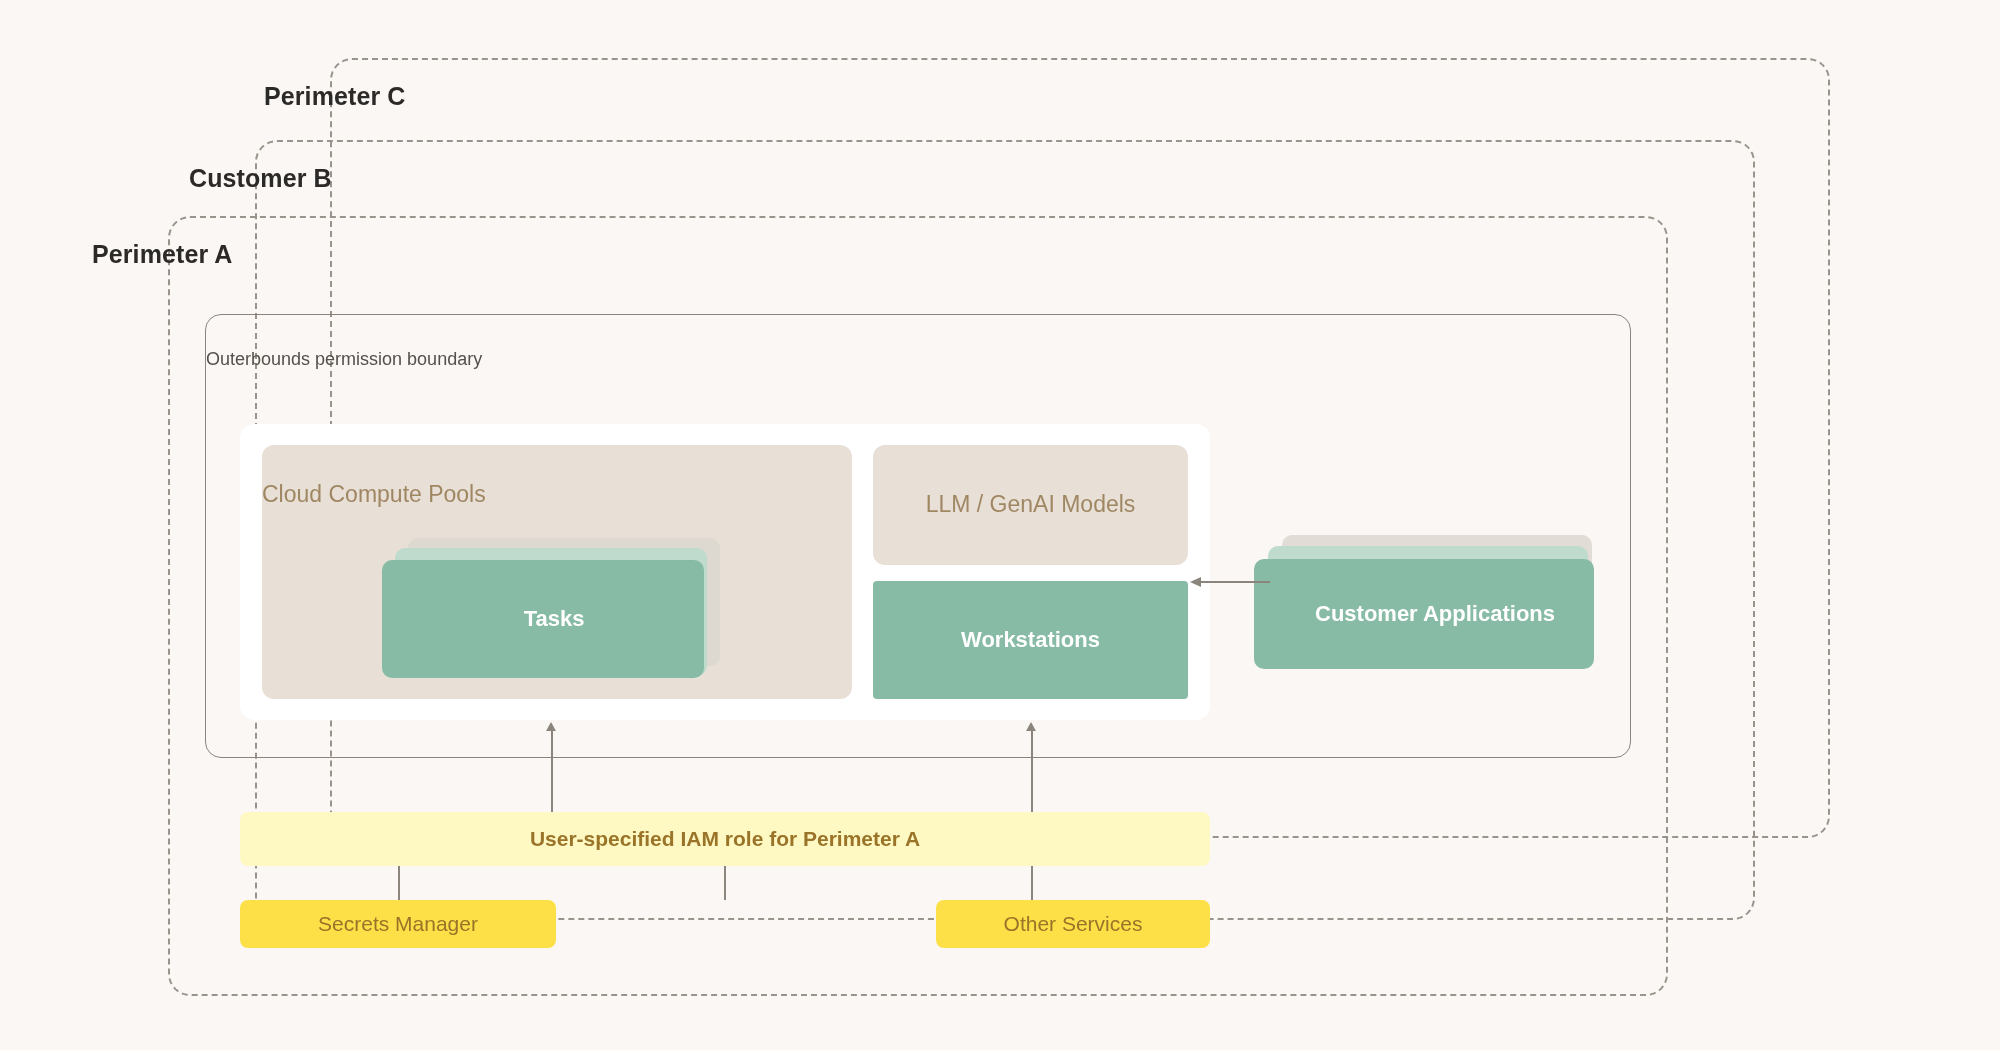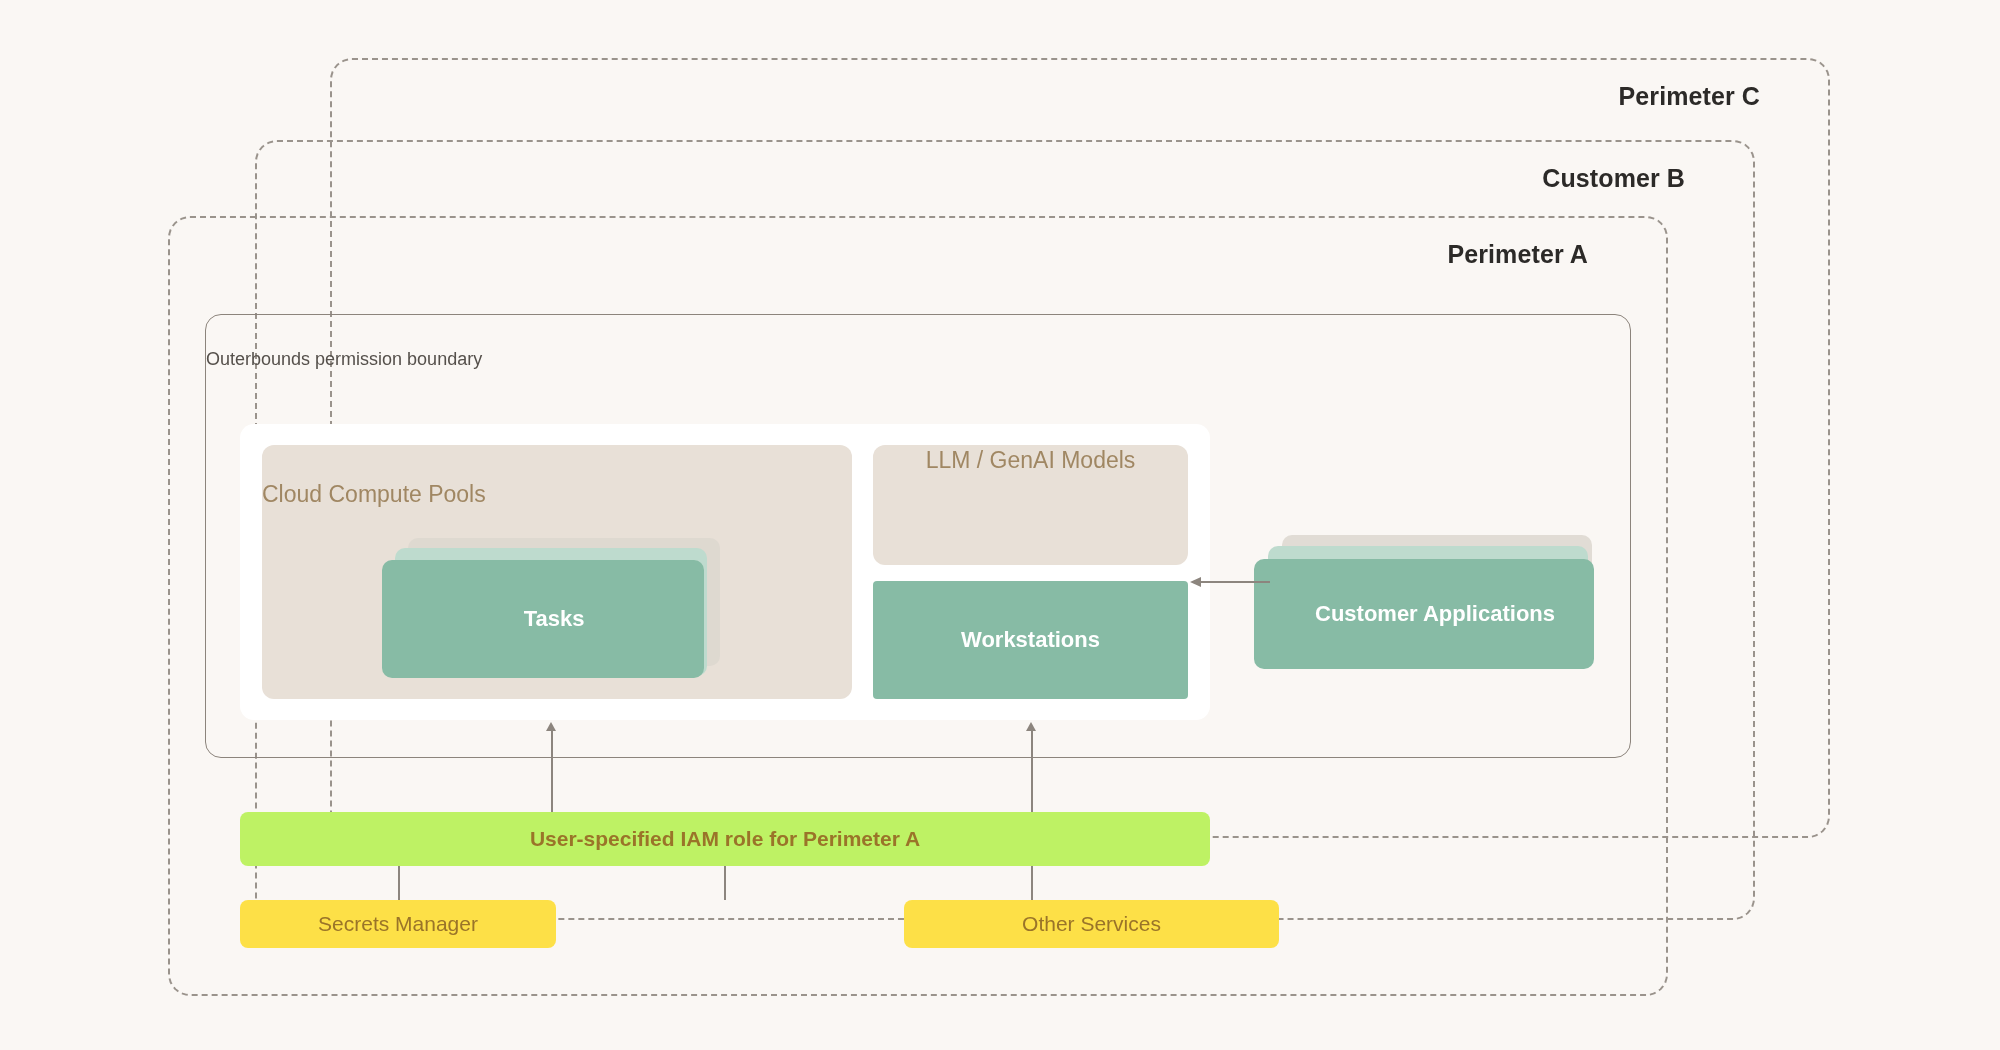--- a/index.html
+++ b/index.html
@@ -30,21 +30,21 @@
   }
   #perimeter-c { left: 330px;  top: 58px;  width: 1500px; height: 780px; }
   #perimeter-b { left: 255px;  top: 140px; width: 1500px; height: 780px; }
   #perimeter-a { left: 168px;  top: 216px; width: 1500px; height: 780px; }
 
   .perimeter-label {
     position: absolute;
     top: 22px;
     left: 0;
     width: 100%;
-    text-align: right;
+    text-align: left;
     font-size: 25px;
     font-weight: bold;
     color: #2C2A28;
     letter-spacing: .1px;
   }
   
   #perimeter-c .perimeter-label { transform: translateX(-68px); }
   #perimeter-b .perimeter-label { transform: translateX(-68px); }
   #perimeter-a .perimeter-label { transform: translateX(-78px); }
 
@@ -137,21 +137,21 @@
   
   #llm-models {
     position: absolute;
     left: 873px;
     top: 445px;
     width: 315px;
     height: 120px;
     background: #E8E0D7;
     border-radius: 12px;
     display: flex;
-    align-items: flex-start;
+    align-items: center;
     justify-content: center;
     text-align: center;
   }
   #llm-models .card-title {
     font-size: 23px;
     color: #A08763;
     font-weight: 500;
     line-height: 1.35;
     padding: 0 10px;
   }
@@ -190,21 +190,21 @@
     height: 24px;
   }
 
   
   #iam-role-bar {
     position: absolute;
     left: 240px;
     top: 812px;
     width: 970px;
     height: 54px;
-    background: #bef264;
+    background: #fef9c3;
     border-radius: 8px;
     display: flex;
     align-items: center;
     justify-content: center;
   }
   #iam-role-bar span {
     font-size: 21px;
     font-weight: bold;
     color: #9A7429;
   }
@@ -219,21 +219,21 @@
     display: flex;
     align-items: center;
     justify-content: center;
   }
   .service-box span {
     font-size: 21px;
     color: #9A7429;
   }
   #service-secrets-manager { left: 240px; width: 316px; }
   #service-data-lake       { left: 564px; width: 320px; }
-  #service-other-services  { left: 904px; width: 375px; }
+  #service-other-services  { left: 936px; width: 274px; }
 
   
   .connector {
     position: absolute;
     background: #8C857E;
     width: 1.6px;
   }
   
   #arrow-up-tasks        { left: 551px; top: 728px; height: 84px; }
   #arrow-up-workstations { left: 1031px; top: 728px; height: 84px; }

